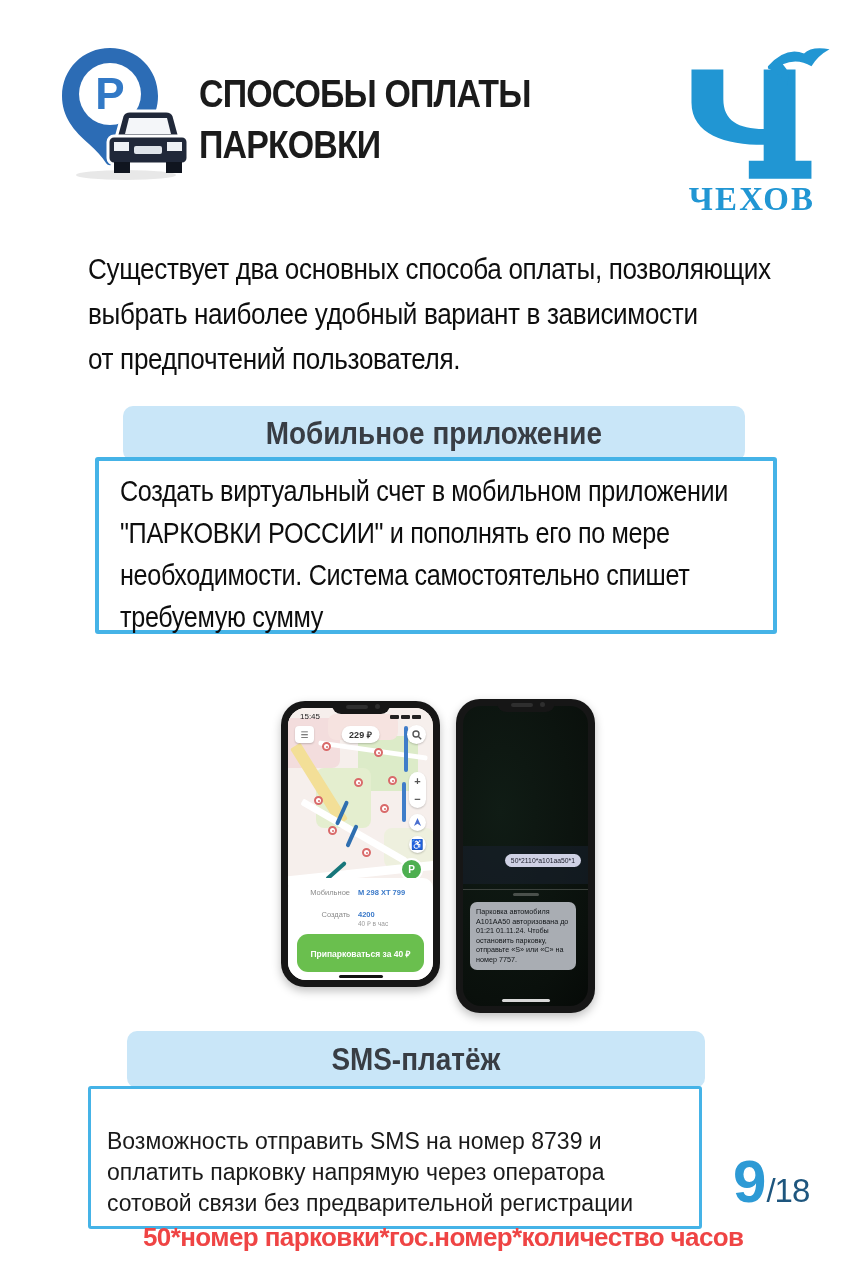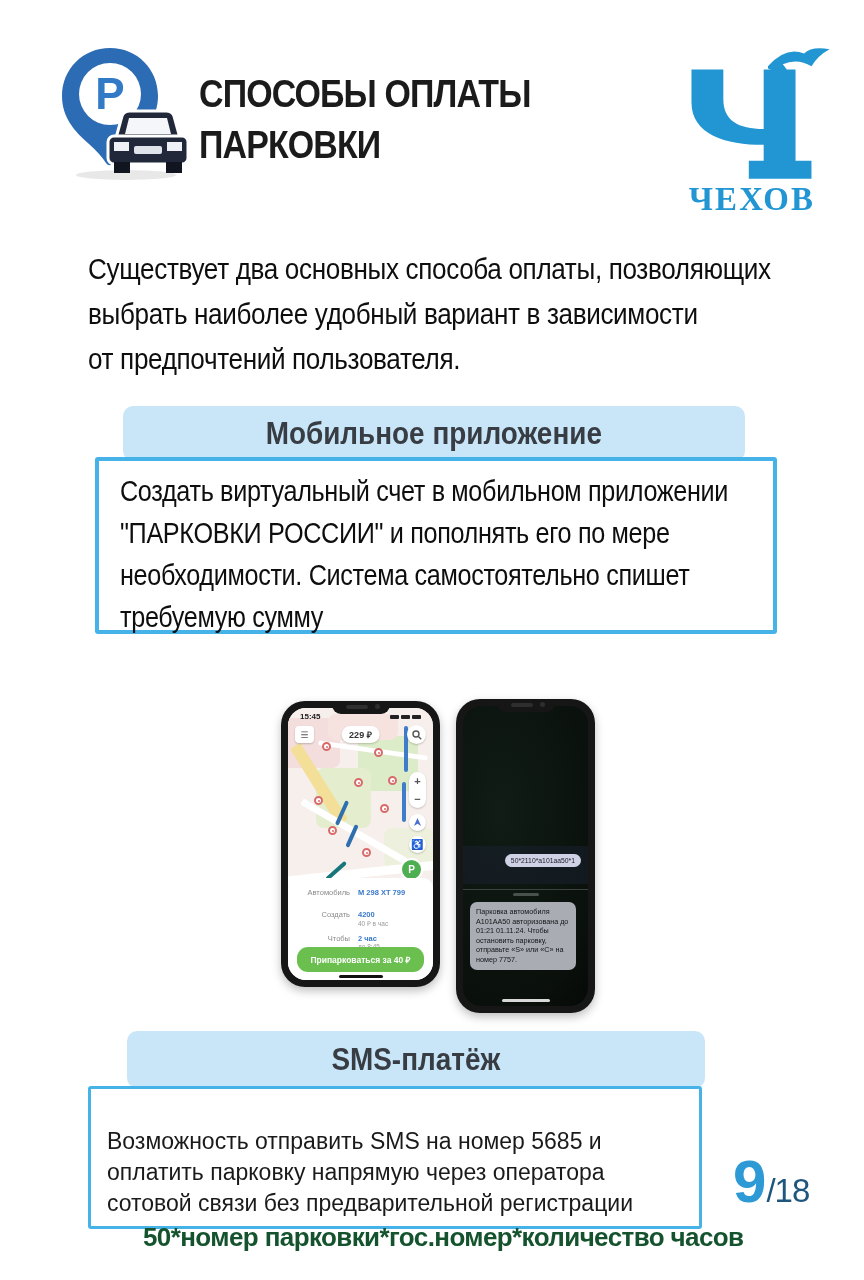--- a/index.html
+++ b/index.html
@@ -25,42 +25,42 @@
   .sec-box{position:absolute;background:#ffffff;border:4px solid #45b3e7;
            border-radius:3px;z-index:2;box-sizing:border-box;}
   .head1{left:123px;top:406px;width:622px;height:55px;}
   .box1{left:95px;top:457px;width:682px;height:177px;padding:9px 10px 0 21px;}
   .box1-text{font-size:29px;line-height:42px;letter-spacing:-0.4px;width:750px;color:#0e0e0e;}
   .head2{left:127px;top:1031px;width:578px;height:57px;}
   .box2{left:88px;top:1086px;width:614px;height:143px;border-width:3px;
         padding:37px 14px 0 16px;}
   .box2-text{font-size:23px;line-height:31px;color:#1a1a1a;}
   .box2-formula{margin-top:3px;font-size:26px;font-weight:bold;letter-spacing:-0.6px;
-                padding-left:36px;color:#14532d;white-space:nowrap;}
+                padding-left:36px;color:#ef4444;white-space:nowrap;}
 
   
   .pagenum{position:absolute;left:733px;top:1152px;display:flex;align-items:baseline;}
   .pn-big{font-size:60px;font-weight:bold;color:#2d9ad5;line-height:60px;}
   .pn-small{font-size:33px;color:#1e567e;letter-spacing:-1px;}
 
   
   .phone{position:absolute;background:#161616;border-radius:24px;
          box-shadow:0 4px 10px rgba(0,0,0,.25);}
   .phone .screen{position:absolute;left:7px;top:7px;right:7px;bottom:7px;
                  border-radius:18px;overflow:hidden;}
   .notch{position:absolute;top:0;left:50%;transform:translateX(-50%);
          width:58px;height:13px;background:#161616;border-radius:0 0 9px 9px;z-index:9;}
   .notch .spk{position:absolute;left:14px;top:4px;width:22px;height:4px;background:#2e2e2e;border-radius:2px;}
   .notch .cam{position:absolute;right:10px;top:3px;width:5px;height:5px;background:#2e2e2e;border-radius:50%;}
 
   
   .phone-app{left:281px;top:701px;width:159px;height:286px;}
   .app-screen{background:#f5efe9;}
   .statusbar{position:absolute;top:2px;left:0;right:0;height:14px;z-index:8;
-             font-size:8px;font-weight:bold;color:#222;}
+             font-size:8px;font-weight:normal;color:#222;}
   .statusbar .time{position:absolute;left:12px;top:2px;}
   .statusbar .sig{position:absolute;right:12px;top:5px;display:flex;gap:2px;}
   .statusbar .sig i{display:block;width:9px;height:4px;background:#222;border-radius:1px;}
   .map{position:absolute;left:0;top:0;right:0;height:186px;background:#f6efec;overflow:hidden;}
   .blob{position:absolute;border-radius:8px;}
   .mline{position:absolute;border-radius:2px;}
   .marker{position:absolute;width:9px;height:9px;border:2px solid #d96a6a;
           background:#fff;border-radius:50%;box-sizing:border-box;}
   .marker i{position:absolute;left:1.5px;top:1.5px;width:2px;height:2px;background:#d96a6a;border-radius:50%;}
   .chip{position:absolute;left:50%;transform:translateX(-50%);top:18px;height:17px;
@@ -82,21 +82,21 @@
   .navctl{top:106px;} .accctl{top:128px;color:#333;font-size:10px;}
   .locbtn{position:absolute;right:10px;top:150px;width:23px;height:23px;background:#4daf50;
           border:2px solid #fff;border-radius:50%;z-index:6;display:flex;align-items:center;
           justify-content:center;color:#fff;font-size:10px;font-weight:bold;box-sizing:border-box;}
   .sheet{position:absolute;left:0;right:0;bottom:0;height:102px;background:#fff;
          border-radius:10px 10px 0 0;z-index:7;}
   .row{position:absolute;left:0;width:100%;font-size:7.5px;}
   .row .lbl{position:absolute;left:0;width:62px;text-align:right;color:#8a8a8a;}
   .row .val{position:absolute;left:70px;color:#3a79c9;font-weight:bold;text-align:right;}
   .row .sub{position:absolute;left:70px;top:9px;color:#9a9a9a;font-size:6.5px;}
-  .park-btn{position:absolute;left:9px;right:9px;bottom:8px;height:25px;background:#6abf4e;
+  .park-btn{position:absolute;left:9px;right:9px;bottom:8px;height:38px;background:#6abf4e;
             border-radius:11px;display:flex;align-items:center;justify-content:center;
             color:#fff;font-size:8.5px;font-weight:bold;}
   .homebar-d{position:absolute;left:50%;transform:translateX(-50%);bottom:2px;width:44px;height:3px;
              background:#111;border-radius:2px;z-index:8;}
 
   
   .phone-sms{left:456px;top:699px;width:139px;height:314px;}
   .sms-screen{background:radial-gradient(120% 90% at 30% 35%,#101c15 0%,#0a100c 70%,#050806 100%);}
   .sent-band{position:absolute;left:0;right:0;top:140px;height:38px;background:#1a2030;opacity:.55;}
   .bubble-sent{position:absolute;right:7px;top:148px;background:#cfd1e4;color:#20222e;
@@ -233,21 +233,21 @@
         </div>
         <div class="accctl">
             <span>♿</span>
           </div>
       </div>
       <div class="locbtn">
           <span>P</span>
         </div>
       <div class="sheet">
         <div class="row" style="top:10px;">
-          <span class="lbl">Автомобиль</span>
+          <span class="lbl">Мобильное</span>
           <span class="val">М 298 ХТ 799</span>
           <span class="sub"></span>
         </div>
         <div class="row" style="top:32px;">
           <span class="lbl">Создать</span>
           <span class="val">4200</span>
           <span class="sub">40 ₽ в час</span>
         </div>
         <div class="row" style="top:56px;">
           <span class="lbl">Чтобы</span>
@@ -283,21 +283,21 @@
     <div class="notch">
         <i class="spk"></i>
         <i class="cam"></i>
       </div>
   </div>
 
   <div class="sec-head head2">
     <span class="cxc">SMS-платёж</span>
   </div>
   <div class="sec-box box2">
-    <div class="box2-text">Возможность отправить SMS на номер 5685 и оплатить парковку напрямую через оператора сотовой связи без предварительной регистрации</div>
+    <div class="box2-text">Возможность отправить SMS на номер 8739 и оплатить парковку напрямую через оператора сотовой связи без предварительной регистрации</div>
     <div class="box2-formula">50*номер парковки*гос.номер*количество часов</div>
   </div>
 
   <div class="pagenum">
     <span class="pn-big">9</span>
     <span class="pn-small">/18</span>
   </div>
 
 </div>
 

